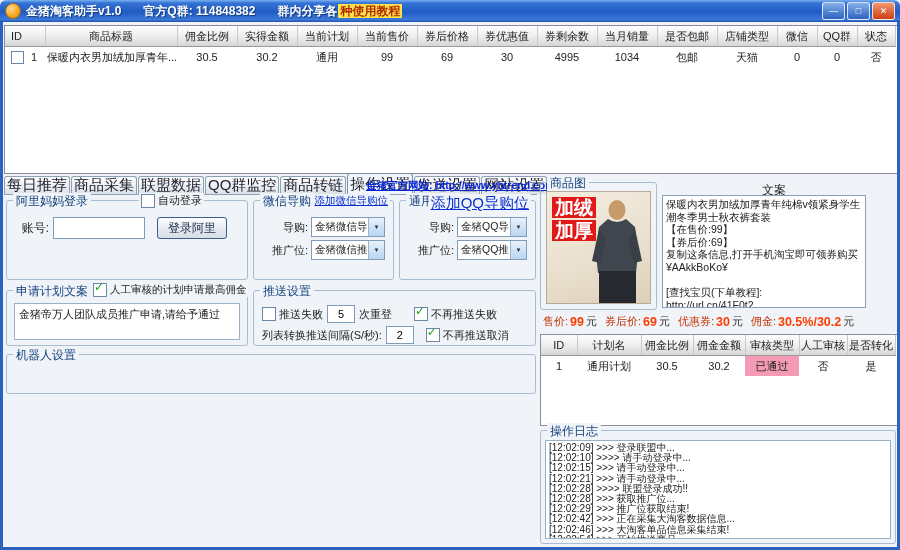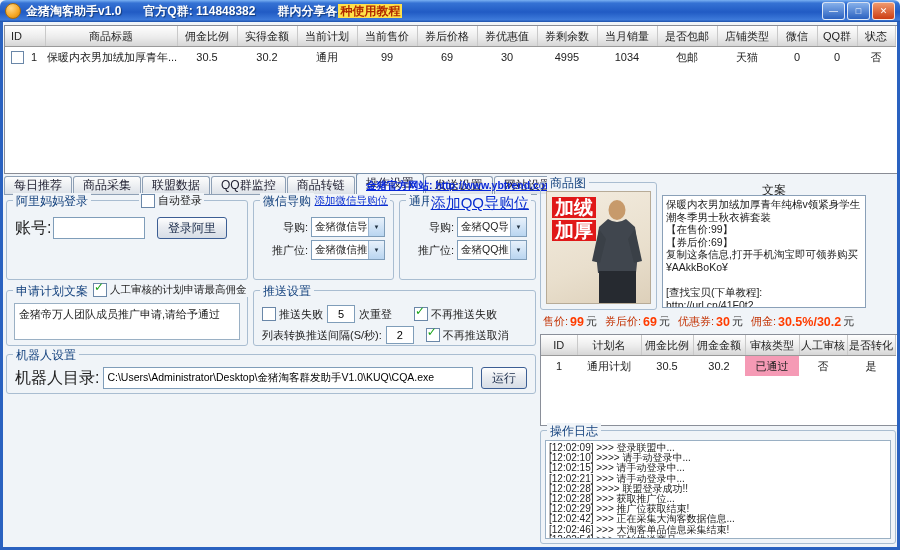--- a/index.html
+++ b/index.html
@@ -29,41 +29,41 @@
   .ptable table{border-collapse:collapse;table-layout:fixed;width:890px;font-size:11px}
   .ptable th{height:18px;font-weight:normal;color:#222;text-align:center;overflow:hidden;white-space:nowrap;
     background:linear-gradient(#fefefe,#ececec 55%,#d6d6d6);border-right:1px solid #c9c9c9;border-bottom:1px solid #9a9a9a}
   .ptable th.tl{text-align:left;padding-left:6px}
   .ptable td{height:18px;text-align:center;overflow:hidden;white-space:nowrap}
   .ptable td.tl{text-align:left;padding-left:2px}
   .idcell{display:flex;align-items:center;gap:7px;padding-left:4px}
 
   
   .tabs{position:absolute;top:174px;left:4px;height:20px;display:flex;align-items:flex-end}
-  .tab{height:17px;line-height:16px;padding:0 9px;margin-right:1px;font-size:12px;color:#223;
+  .tab{height:17px;line-height:16px;padding:0 2px;margin-right:1px;font-size:15px;color:#223;
     background:linear-gradient(#fdfdfd,#dde2e8);border:1px solid #8ea0b5;border-bottom:none;border-radius:3px 3px 0 0;cursor:default;white-space:nowrap}
   .tab.active{height:20px;line-height:19px;background:#f2f6fa;border-color:#7a92ad}
   .tabline{position:absolute;top:194px;left:4px;width:533px;height:1px;background:#8ea0b5}
   .site-link{position:absolute;top:179px;left:366px;font-size:10.5px;font-weight:bold;color:#0726d8;text-decoration:underline;white-space:nowrap}
 
   
   .group{position:absolute;border:1px solid #a9bdd1;border-radius:3px;box-sizing:border-box;padding:13px 6px 3px}
   .legend{position:absolute;top:-8px;left:6px;background:#f0f4f8;padding:0 3px;color:#14427e;font-size:12px;white-space:nowrap}
   .ontop{position:absolute;background:#f0f4f8;padding:0 2px;white-space:nowrap;display:flex;align-items:center}
   .g-ali{left:6px;top:200px;width:242px;height:80px}
   .g-wx{left:253px;top:200px;width:141px;height:80px}
   .g-qq{left:399px;top:200px;width:137px;height:80px}
   .g-copy{left:6px;top:290px;width:242px;height:56px}
   .g-push{left:253px;top:290px;width:283px;height:56px}
   .g-robot{left:6px;top:354px;width:530px;height:40px;padding-top:10px}
   .g-img{left:540px;top:182px;width:117px;height:128px;padding:0}
   .g-log{left:540px;top:430px;width:356px;height:114px;padding:0}
 
   .frow{display:flex;align-items:center;margin:3px 2px;white-space:nowrap}
-  .lbl{font-size:16px;color:#222}
+  .lbl{font-size:12px;color:#222}
   .w34{width:34px;text-align:right;margin-right:4px}
   .glabel{width:46px;text-align:right;margin-right:3px;font-size:11px}
   .tb{border:1px solid #7f9db9;background:#fff;height:18px;font-size:11px;padding:1px 3px;font-family:inherit;box-sizing:content-box}
   .tb.w88{width:84px}
   .tb.num{width:20px;text-align:center;height:14px;font-size:11px}
   .btn{border:1px solid #3c5e94;border-radius:3px;background:linear-gradient(#fefefe,#e9ecf1 45%,#d7dde6);
     height:22px;padding:0 10px;font-size:12px;color:#1a2b4a;font-family:inherit;cursor:default}
   .red{color:#e00000;font-weight:bold}
   .sel{position:relative;flex:1;border:1px solid #7f9db9;background:#fff;height:18px;display:flex;align-items:center;
     padding:0 17px 0 3px;overflow:hidden}
@@ -289,25 +289,20 @@
       <input class="tb num" style="margin: 0px 4px;" type="text" value="2">
       <span class="cb checked" style="margin-left:8px">
           <span class="mark">✓</span>
         </span>
       <span class="cblbl">不再推送取消</span>
     </div>
   </div>
 
   <div class="group g-robot">
     <span class="legend">机器人设置</span>
-    <div class="frow" style="margin-top:2px">
-      <span class="lbl">机器人目录:</span>
-      <input class="tb" style="flex: 1 1 0%; margin-left: 4px; font-size: 10.5px;" type="text" value="C:\Users\Administrator\Desktop\金猪淘客群发助手V1.0\KUQ\CQA.exe">
-      <button class="btn" style="margin-left:8px">运行</button>
-    </div>
   </div>
 
   <div class="group g-img">
     <span class="legend">商品图</span>
     <div class="prod-img">
       <span class="badge b1">加绒</span>
       <span class="badge b2">加厚</span>
       <svg class="model" viewBox="0 0 60 104">
         <ellipse cx="30" cy="11" rx="8.5" ry="10" fill="#c79a6b"></ellipse>
         <path d="M21 20 Q30 26 39 20 L48 28 Q52 52 49 74 L11 74 Q8 52 12 28 Z" fill="#40464e"></path>

